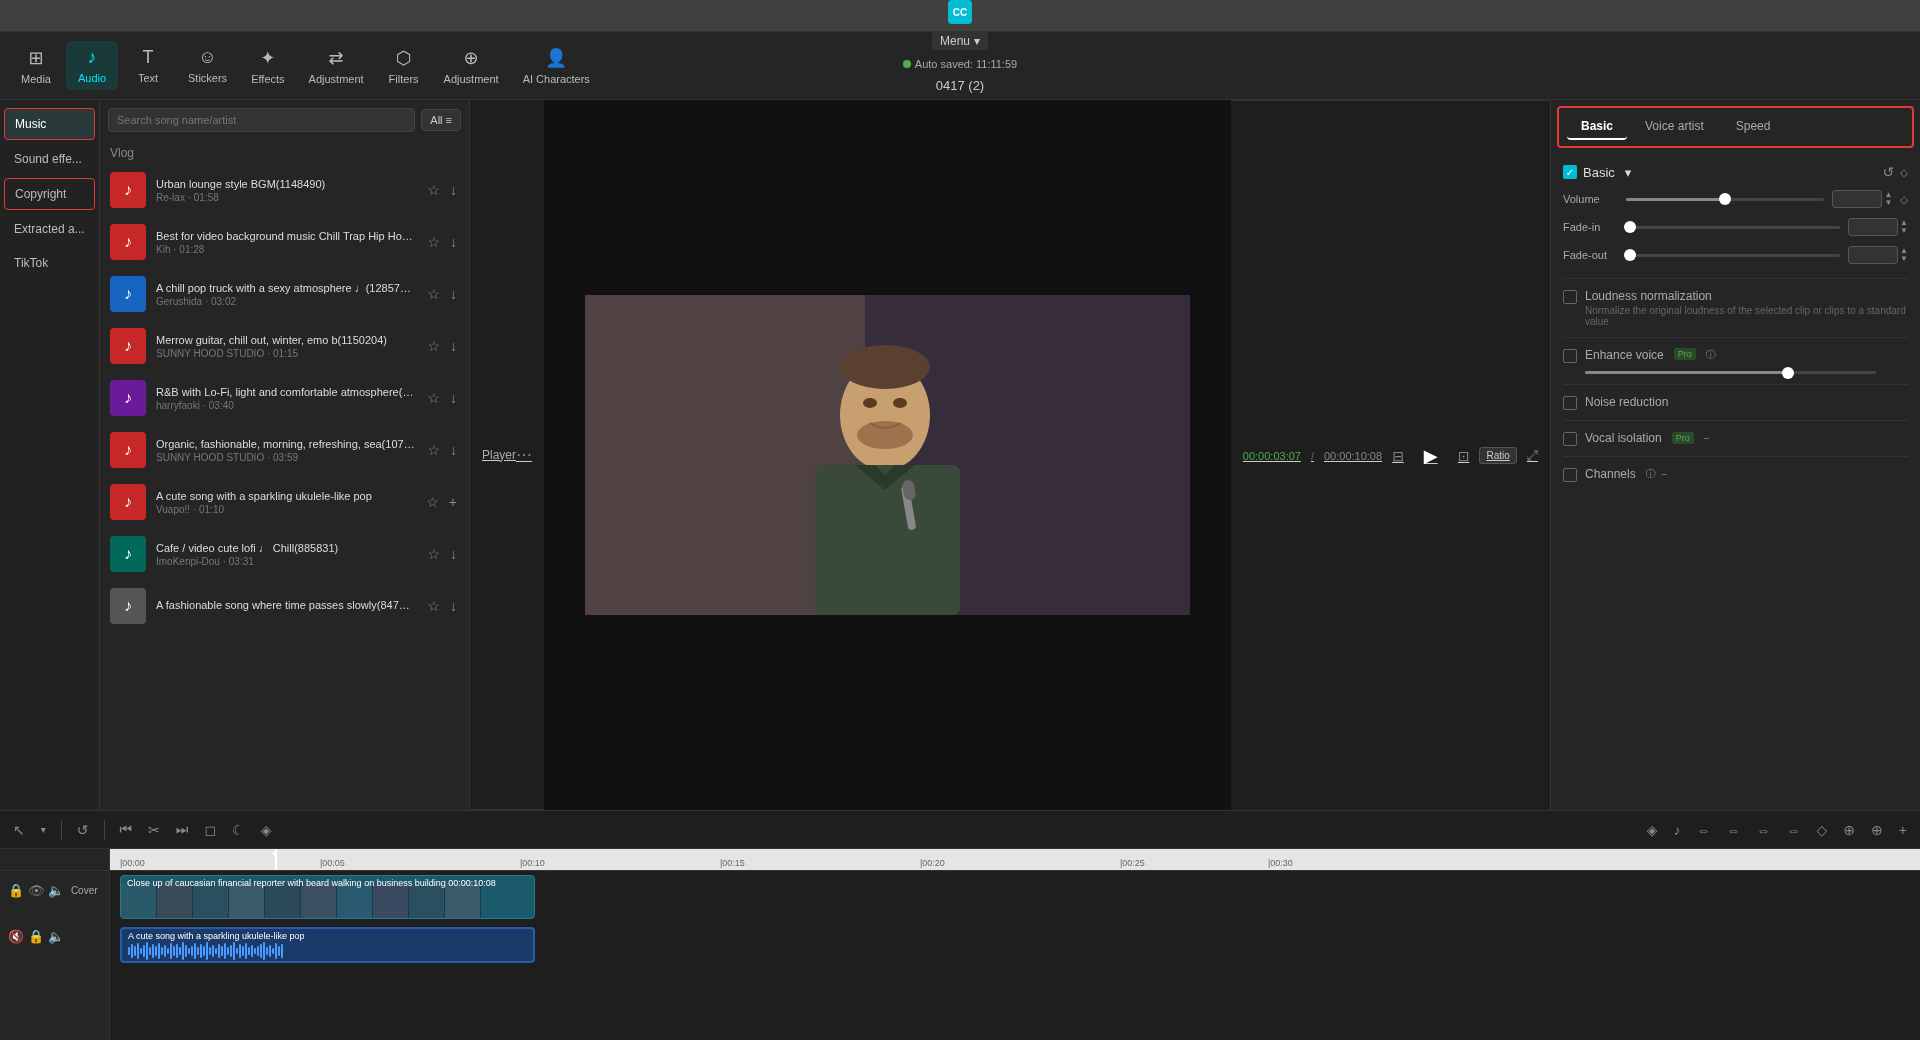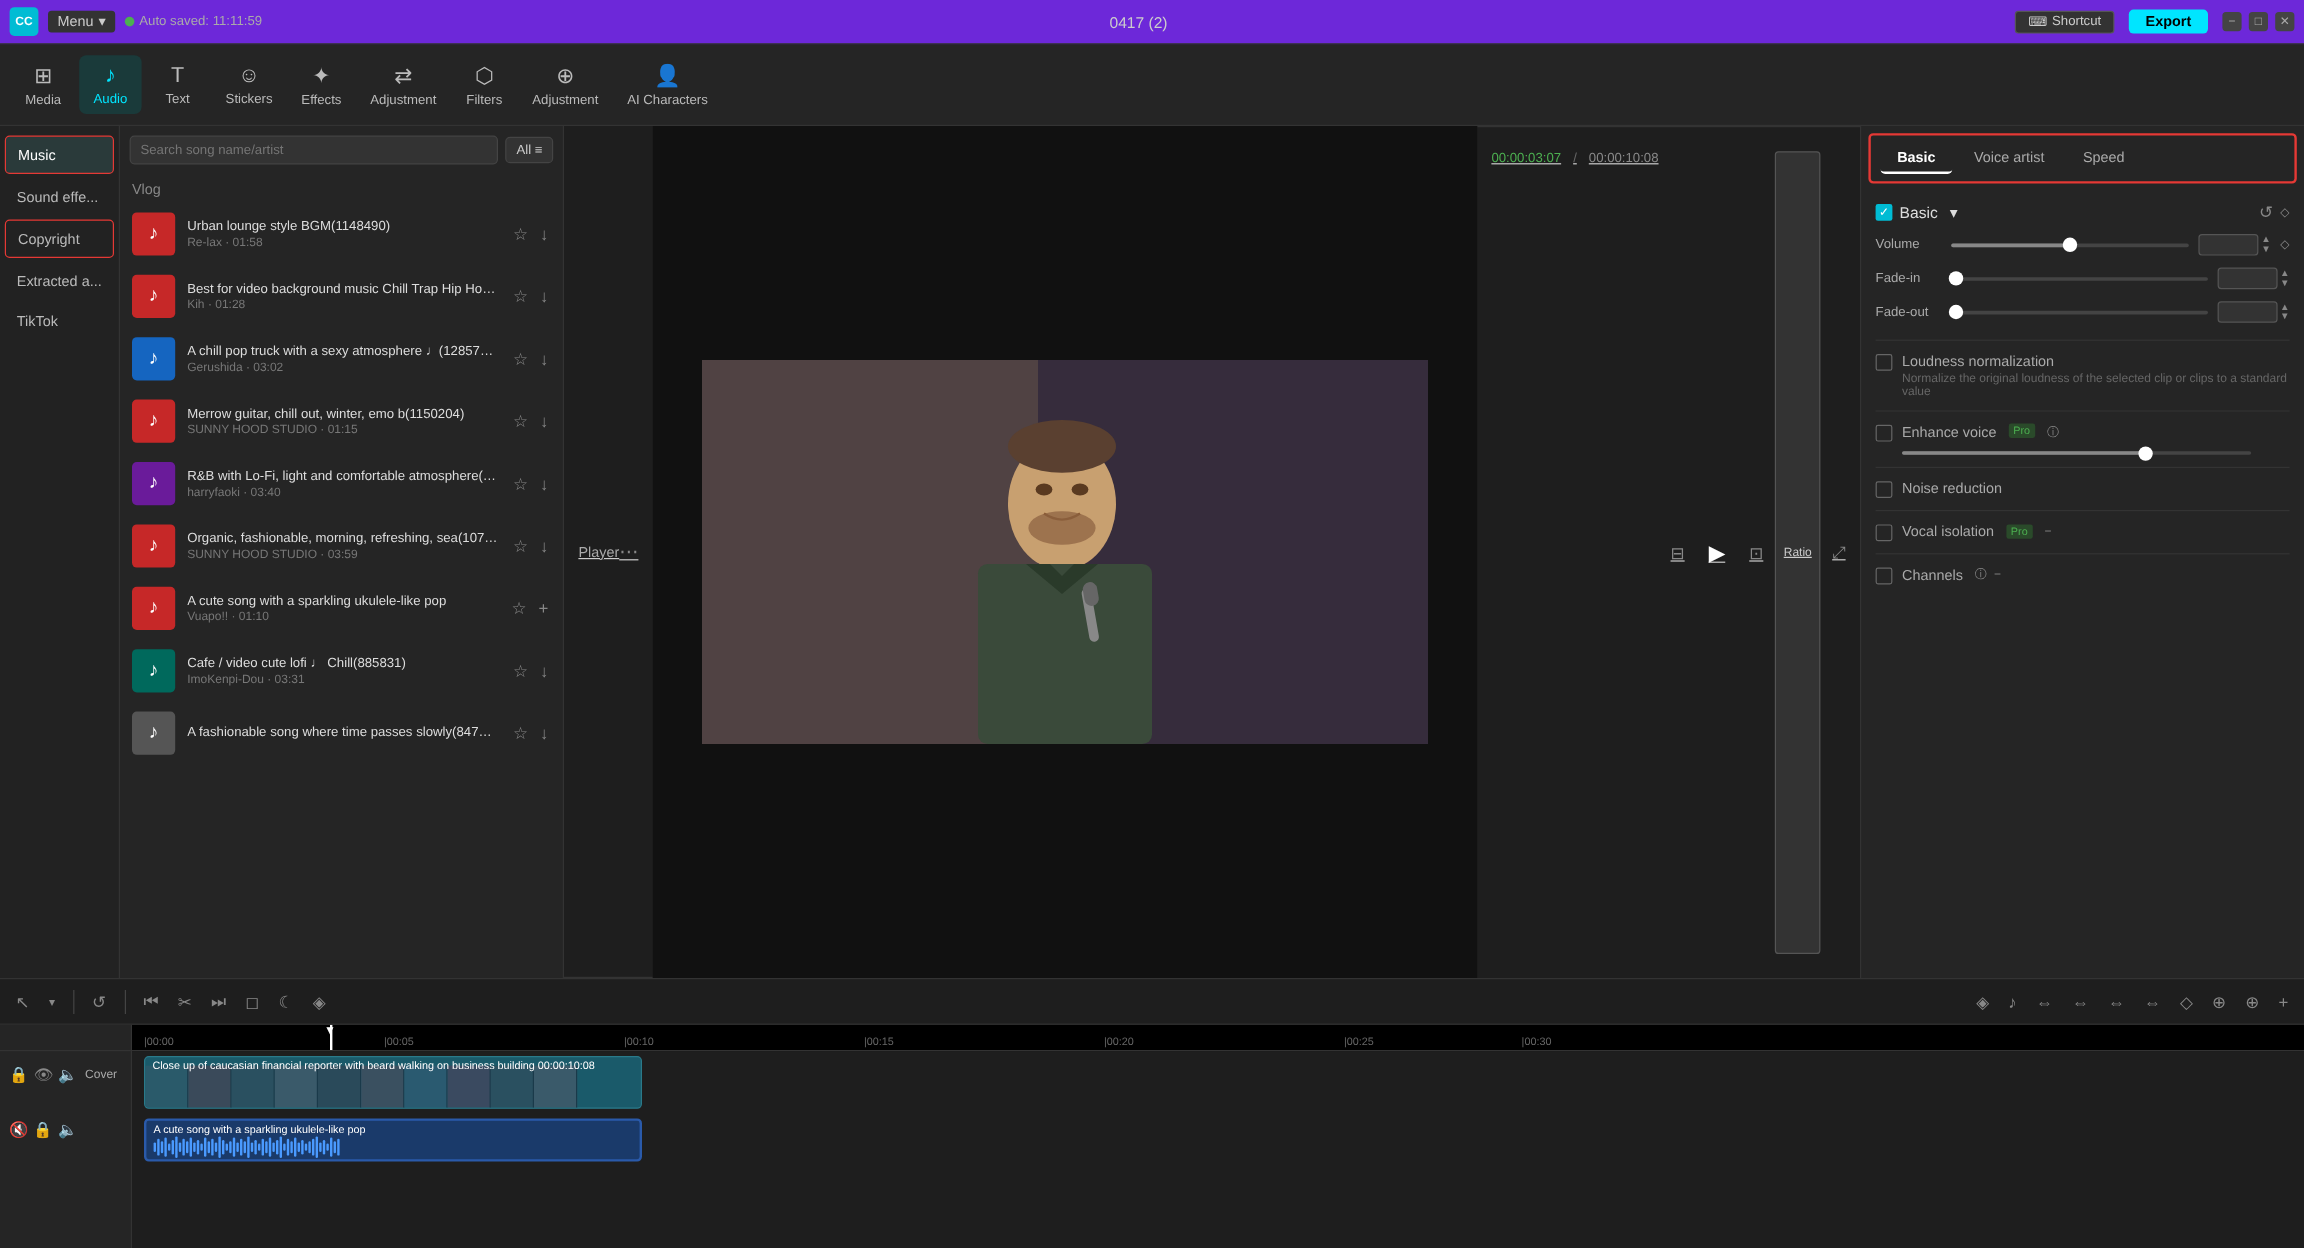--- a/index.html
+++ b/index.html
@@ -1,19 +1,19 @@
 <!DOCTYPE html>
 <html><head>
   <meta charset="utf-8">
   <style>
     * { margin: 0; padding: 0; box-sizing: border-box; }
     body { width: 1920px; height: 1040px; background: #1a1a1a; color: #ccc; font-family: 'Segoe UI', Arial, sans-serif; font-size: 12px; overflow: hidden; }
 
     
-    #topbar { display: flex; align-items: center; height: 32px; background: #6d28d9; border-bottom: 1px solid #333; padding: 18px 8px; gap: 8px; }
+    #topbar { display: flex; align-items: center; height: 32px; background: #404040; border-bottom: 1px solid #333; padding: 0 8px; gap: 8px; flex-direction: column; }
     #topbar .logo { display: flex; align-items: center; gap: 4px; font-size: 13px; font-weight: bold; color: #fff; }
     #topbar .logo-icon { width: 24px; height: 24px; background: #00bcd4; border-radius: 4px; display: flex; align-items: center; justify-content: center; color: #fff; font-size: 10px; }
     #topbar .menu-btn { background: #333; border: none; color: #ccc; padding: 2px 8px; border-radius: 3px; cursor: pointer; font-size: 12px; display: flex; align-items: center; gap: 4px; }
     #topbar .autosave { color: #aaa; font-size: 11px; display: flex; align-items: center; gap: 4px; }
     #topbar .autosave-dot { width: 8px; height: 8px; background: #4caf50; border-radius: 50%; }
     #topbar .title { flex: 1; text-align: center; color: #ccc; font-size: 13px; }
     #topbar .right-actions { display: flex; align-items: center; gap: 12px; }
     #topbar .shortcut-btn { background: #333; border: 1px solid #555; color: #ccc; padding: 2px 10px; border-radius: 3px; cursor: pointer; font-size: 11px; display: flex; align-items: center; gap: 4px; }
     #topbar .export-btn { background: #00e5ff; border: none; color: #000; padding: 3px 14px; border-radius: 4px; cursor: pointer; font-size: 12px; font-weight: bold; }
     #topbar .win-btns { display: flex; gap: 6px; }
@@ -56,21 +56,21 @@
     .song-action-btn { background: none; border: none; color: #888; cursor: pointer; font-size: 14px; padding: 2px; }
 
     
     #player-area { flex: 1; background: #1e1e1e; display: flex; flex-direction: row; text-decoration: underline; }
     #player-header { display: flex; align-items: center; justify-content: space-between; padding: 6px 12px; border-bottom: 1px solid #333; }
     #player-header .player-label { color: #aaa; font-size: 12px; }
     #player-header .player-menu { background: none; border: none; color: #888; cursor: pointer; font-size: 16px; }
     #video-container { flex: 1; background: #111; display: flex; align-items: center; justify-content: center; position: relative; overflow: hidden; }
     #video-bg { width: 605px; height: 320px; background: #333; position: relative; overflow: hidden; }
     .video-person { width: 100%; height: 100%; background: linear-gradient(180deg, #5a4a3a 0%, #3a3020 30%, #2a2a35 60%, #1a1520 100%); display: flex; align-items: center; justify-content: center; }
-    #player-controls { display: flex; padding: 20px 12px; gap: 10px; border-top: 1px solid #333; }
+    #player-controls { display: flex; align-items: center; padding: 20px 12px; gap: 10px; border-top: 1px solid #333; }
     .time-display { color: #4caf50; font-size: 11px; }
     .time-separator { color: #666; font-size: 11px; }
     .play-btn { background: none; border: none; color: #fff; font-size: 18px; cursor: pointer; }
     .player-ctrl-btn { background: none; border: none; color: #888; cursor: pointer; font-size: 14px; }
     .ratio-btn { background: #333; border: 1px solid #555; color: #ccc; padding: 2px 6px; border-radius: 3px; cursor: pointer; font-size: 10px; }
     .controls-spacer { flex: 1; }
 
     
     #right-panel { width: 370px; background: #252525; border-left: 1px solid #333; display: flex; flex-direction: column; }
     #right-tabs { display: flex; padding: 6px 8px; gap: 4px; border-bottom: 1px solid #333; border: 2px solid #e53935; border-radius: 4px; margin: 6px; }
@@ -113,21 +113,21 @@
     #timeline-body { display: flex; flex: 1; }
     #timeline-left { width: 110px; background: #252525; border-right: 1px solid #333; display: flex; flex-direction: column; }
     .tl-left-row { display: flex; align-items: center; padding: 4px 8px; gap: 6px; color: #888; font-size: 11px; height: 38px; }
     .tl-left-row:first-child { margin-top: 4px; }
     .tl-track-icons { display: flex; gap: 4px; align-items: center; }
     .tl-track-icon { font-size: 13px; color: #888; cursor: pointer; }
     .cover-label { font-size: 10px; color: #aaa; }
     #timeline-right { flex: 1; overflow-x: auto; overflow-y: hidden; position: relative; }
     #timeline-right::-webkit-scrollbar { height: 4px; }
     #timeline-right::-webkit-scrollbar-thumb { background: #444; }
-    #tl-ruler { height: 22px; background: #000000; border-bottom: 1px solid #333; position: relative; display: flex; align-items: flex-end; padding-bottom: 2px; }
+    #tl-ruler { height: 22px; background: #e5e5e5; border-bottom: 1px solid #333; position: relative; display: flex; align-items: flex-end; padding-bottom: 2px; }
     .ruler-mark { position: absolute; bottom: 2px; color: #666; font-size: 9px; }
     #tl-playhead { position: absolute; top: 0; width: 2px; background: #fff; height: 100%; z-index: 10; left: 165px; pointer-events: none; }
     #tl-playhead::before { content: '▼'; position: absolute; top: 0; left: -5px; color: #fff; font-size: 10px; }
     #tl-tracks { position: relative; flex: 1; }
     .tl-track-row { height: 52px; position: relative; display: flex; align-items: center; padding: 4px 0; }
     .video-clip { height: 44px; background: #1a5a6a; border-radius: 4px; position: absolute; left: 10px; display: flex; align-items: center; overflow: hidden; cursor: pointer; border: 1px solid #2a7a8a; }
     .video-clip .clip-label { position: absolute; top: 2px; left: 6px; color: #fff; font-size: 9px; white-space: nowrap; }
     .video-clip .thumbnails { display: flex; height: 100%; }
     .vid-thumb { width: 36px; height: 44px; background: #2a4a5a; border-right: 1px solid #1a3a4a; flex-shrink: 0; }
     .audio-clip { height: 32px; background: #1a3a6a; border-radius: 4px; position: absolute; left: 10px; display: flex; align-items: center; overflow: hidden; cursor: pointer; border: 2px solid #2a5aaa; }

